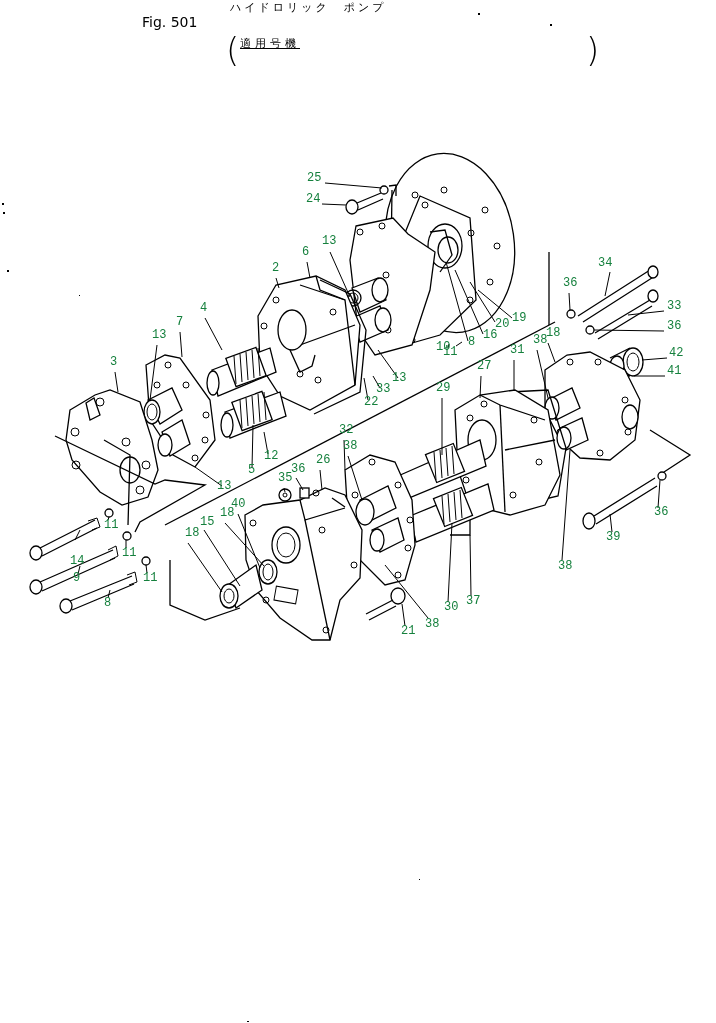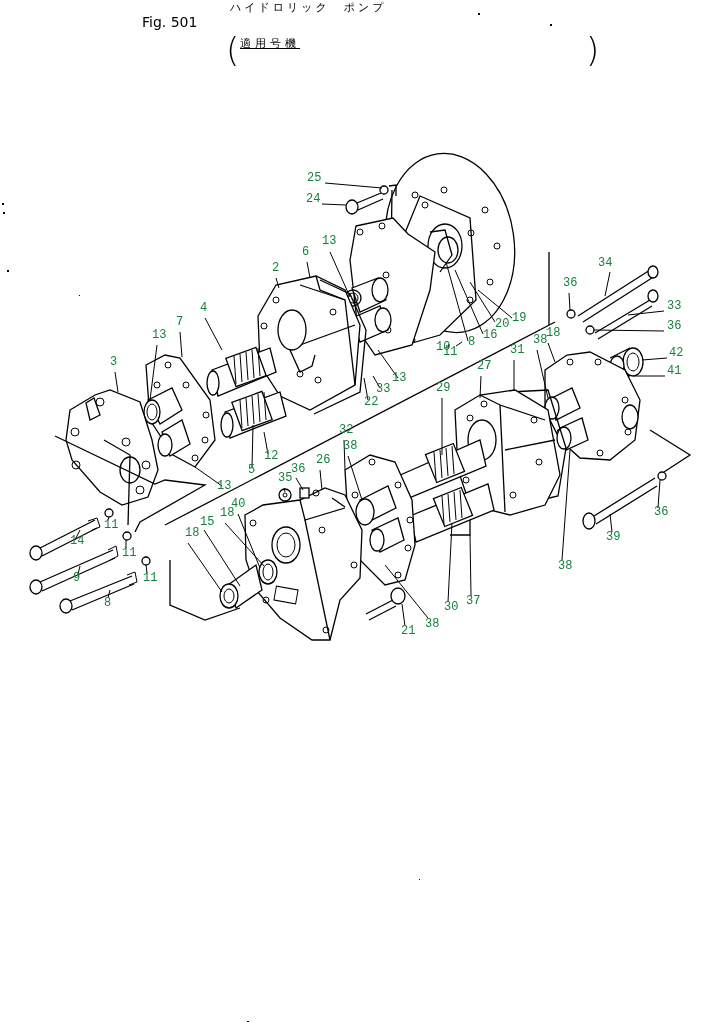--- a/index.html
+++ b/index.html
@@ -383,21 +383,21 @@
 <div class="callout" style="left:291px;top:463px">36</div>
 <div class="callout" style="left:278px;top:472px">35</div>
 <div class="callout" style="left:217px;top:480px">13</div>
 <div class="callout" style="left:231px;top:498px">40</div>
 <div class="callout" style="left:654px;top:506px">36</div>
 <div class="callout" style="left:104px;top:519px">11</div>
 <div class="callout" style="left:200px;top:516px">15</div>
 <div class="callout" style="left:220px;top:507px">18</div>
 <div class="callout" style="left:185px;top:527px">18</div>
 <div class="callout" style="left:606px;top:531px">39</div>
-<div class="callout" style="left:70px;top:535px">14</div>
+<div class="callout" style="left:70px;top:555px">14</div>
 <div class="callout" style="left:122px;top:547px">11</div>
 <div class="callout" style="left:558px;top:560px">38</div>
 <div class="callout" style="left:73px;top:572px">9</div>
 <div class="callout" style="left:143px;top:572px">11</div>
 <div class="callout" style="left:466px;top:595px">37</div>
 <div class="callout" style="left:444px;top:601px">30</div>
 <div class="callout" style="left:104px;top:597px">8</div>
 <div class="callout" style="left:425px;top:618px">38</div>
 <div class="callout" style="left:401px;top:625px">21</div>
 

